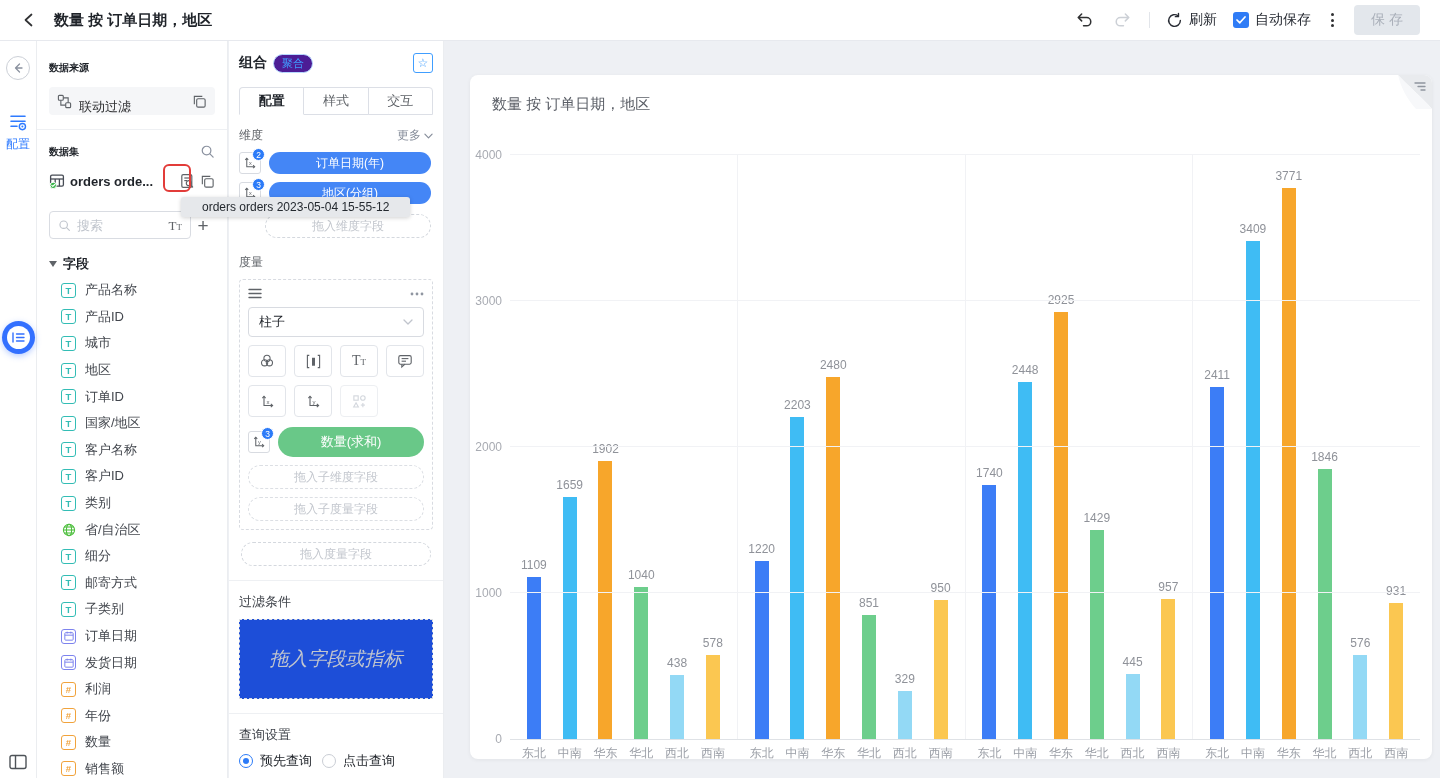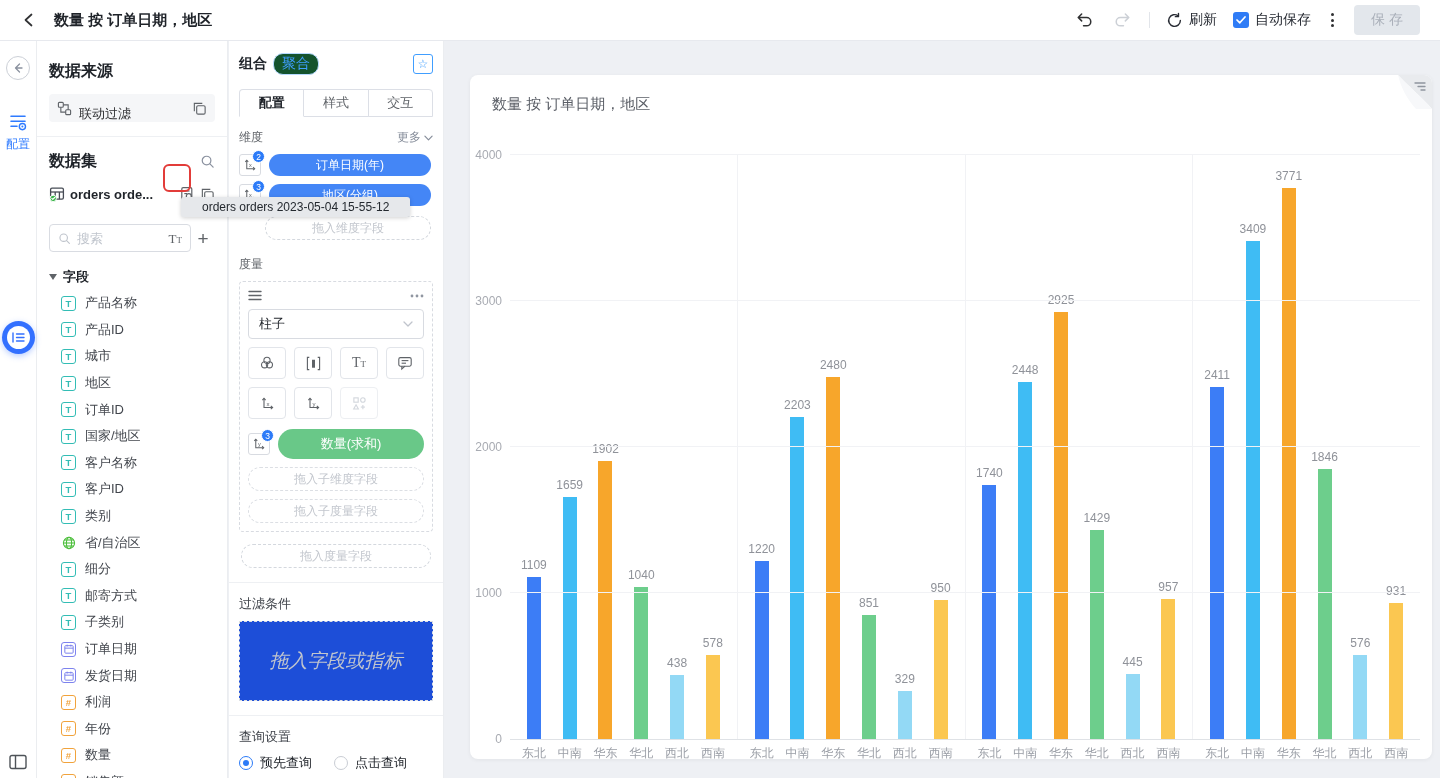--- a/index.html
+++ b/index.html
@@ -24,21 +24,21 @@
   .rail { position:absolute; top:41px; left:0; bottom:0; width:37px; background:#fff; border-right:1px solid #ebedf0; z-index:10; }
   .rail .back-circle { margin:15px auto 0; width:24px; height:24px; border:1px solid #ccd0d7; border-radius:50%; display:flex; align-items:center; justify-content:center; }
   .rail .cfg { margin-top:32px; display:flex; flex-direction:column; align-items:center; gap:4px; }
   .rail .cfg span { font-size:12px; color:#2f7bff; }
   .rail .panel-toggle { position:absolute; bottom:8px; left:50%; transform:translateX(-50%); }
   .float-btn { position:absolute; left:2px; top:321px; width:33px; height:33px; border-radius:50%; background:#3370ff; display:flex; align-items:center; justify-content:center; z-index:30; box-shadow:0 2px 6px rgba(51,112,255,.35); }
   .float-btn .inner { width:23px; height:23px; border-radius:50%; background:#fff; display:flex; align-items:center; justify-content:center; }
 
   
   .data-panel { position:absolute; top:41px; left:37px; bottom:0; width:191px; background:#fff; border-right:1px solid #ebedf0; padding:12px; overflow:hidden; z-index:9; }
-  .dp-title { font-size:16px; font-weight:700; margin-top:8px; }
+  .dp-title { font-size:10px; font-weight:700; margin-top:8px; }
   .linkage-row { margin-top:12px; height:28px; background:#f5f6f8; border-radius:4px; display:flex; align-items:center; gap:7px; padding:0 8px; font-size:13px; color:#303133; }
   .linkage-row .grow { flex:1;margin-top:12px; }
   .dp-divider { margin:14px -12px 0; border-top:1px solid #eef0f3; }
   .ds-head { margin-top:14px; display:flex; align-items:center; }
   .ds-head .grow { flex:1; }
   .ds-row { margin-top:14px; display:flex; align-items:center; gap:5px; }
   .ds-row .name { flex:1; font-size:13px; font-weight:600; color:#1f2329; white-space:nowrap; overflow:hidden; }
   .search-row { margin-top:22px; display:flex; align-items:center; }
   .search-box { flex:1; height:28px; border:1px solid #d9dce2; border-radius:4px; display:flex; align-items:center; gap:6px; padding:0 8px; }
   .search-box input { border:none; outline:none; flex:1; width:60px; font-size:13px; color:#303133; font-family:inherit; }
@@ -52,21 +52,21 @@
   .field-item { height:26.6px; display:flex; align-items:center; gap:9px; padding-left:12px; font-size:13px; color:#42464d; }
   .f-ic { width:15px; height:15px; border-radius:3px; display:flex; align-items:center; justify-content:center; font-size:9.5px; font-weight:700; flex:0 0 15px; }
   .f-text { border:1px solid #33bdb5; color:#33bdb5; }
   .f-num  { border:1px solid #f1a33c; color:#f1a33c; }
   .f-date { border:1px solid #7d83ee; color:#7d83ee; }
 
   
   .cfg-panel { position:absolute; top:41px; left:229px; bottom:0; width:215px; background:#fff; border-right:1px solid #ebedf0; padding:12px 10px; overflow:hidden; z-index:9; }
   .cp-head { display:flex; align-items:center; }
   .cp-head .t { font-size:14px; font-weight:700; }
-  .badge-pill { margin-left:6px; font-size:14px; color:#409eff; background:#14532d; border:1px solid #b6d9ff; border-radius:10px; padding:1px 8px; }
+  .badge-pill { margin-left:6px; font-size:11px; color:#409eff; background:#4c1d95; border:1px solid #b6d9ff; border-radius:10px; padding:1px 8px; }
   .cp-head .grow { flex:1; }
   .star-btn { width:20px; height:20px; border:1px solid #409eff; border-radius:3px; color:#409eff; font-size:12px; display:flex; align-items:center; justify-content:center; }
   .tabs { margin-top:14px; display:flex; }
   .tab { flex:1; height:28px; border:1px solid #dcdfe6; background:#fff; display:flex; align-items:center; justify-content:center; font-size:13px; color:#5f6368; margin-left:-1px; }
   .tab:first-child { margin-left:0; border-radius:4px 0 0 0; }
   .tab:last-child { border-radius:0 4px 0 0; }
   .tab.active { color:#1f2329; font-weight:700; border-bottom-color:#fff; position:relative; z-index:1; }
   .sec-label-row { margin-top:12px; display:flex; align-items:center; font-size:12px; color:#5f6368; }
   .sec-label-row .grow { flex:1; }
   .more { color:#868d9a; display:flex; align-items:center; gap:3px; }
@@ -82,21 +82,21 @@
   .mc-head .grow { flex:1; }
   .select { margin-top:8px; height:30px; border:1px solid #d8dbe1; border-radius:4px; display:flex; align-items:center; padding:0 10px; font-size:13px; color:#1f2329; }
   .select .grow { flex:1; }
   .icon-grid { margin-top:8px; display:grid; grid-template-columns:repeat(4,1fr); gap:8px; }
   .ig-btn { height:32px; border:1px solid #e2e5ea; border-radius:4px; background:#fff; display:flex; align-items:center; justify-content:center; }
   .ig-btn.disabled { border-color:#edeff2; }
   .measure-row { margin-top:10px; display:flex; align-items:center; gap:8px; }
   .mc-pill { margin:8px 0 0; height:24px; border:1px dashed #dcdfe4; border-radius:14px; display:flex; align-items:center; justify-content:center; font-size:12px; color:#c2c6cd; }
   .sec-title { margin-top:12px; font-size:13px; color:#41454c; }
   .filter-box { margin-top:8px; height:80px; border:1px dashed #dcdfe4; background:#1d4ed8; display:flex; align-items:center; justify-content:center; font-size:19px; color:#c2c6cd;font-style:italic; }
-  .radio-row { margin-top:8px; display:flex; align-items:center; gap:22px; font-size:13px; }
+  .radio-row { margin-top:8px; display:flex; align-items:center; gap:10px; font-size:13px; }
   .radio { display:flex; align-items:center; gap:7px; }
   .rdot { width:14px; height:14px; border-radius:50%; border:1px solid #c9cdd4; background:#fff; display:flex; align-items:center; justify-content:center; }
   .rdot.on { border-color:#2c7bf8; }
   .rdot.on i { width:6px; height:6px; border-radius:50%; background:#2c7bf8; }
 
   
   .red-box { position:absolute; left:163px; top:164px; width:28px; height:28px; border:2px solid #e23c39; border-radius:6px; z-index:50; pointer-events:none; }
   .tooltip { position:absolute; left:181px; top:197px; background:#e6e8eb; border-radius:3px; padding:3px 21px; font-size:12px; color:#24292f; white-space:nowrap; box-shadow:0 1px 4px rgba(0,0,0,.18); z-index:50; }
 
   

